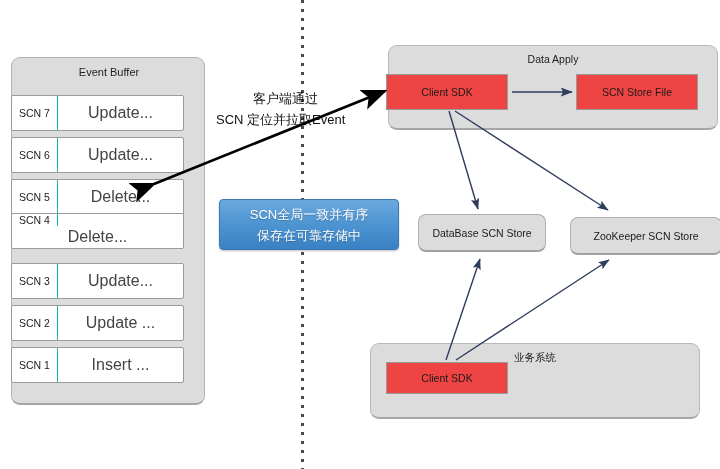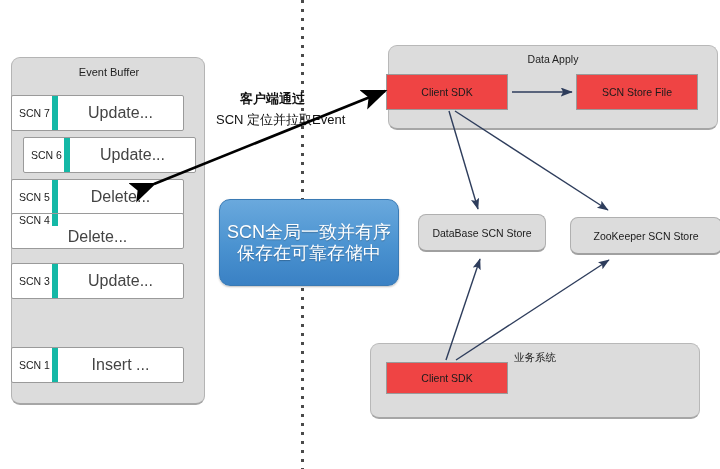--- a/index.html
+++ b/index.html
@@ -57,21 +57,21 @@
     height: 36px;
     background: #ffffff;
     border: 1px solid #9a9a9a;
     border-radius: 2px;
     box-sizing: border-box;
     display: flex;
     align-items: stretch;
   }
   .row-scn {
     width: 46px;
-    border-right: 6px solid #14b8a6;
+    border-right: 1px solid #14b8a6;
     display: flex;
     align-items: center;
     justify-content: flex-start;
     padding-left: 7px;
     font-size: 10.5px;
     color: #1b1b1b;
     box-sizing: border-box;
   }
   .row-op {
     flex: 1;
@@ -81,44 +81,44 @@
     font-size: 16px;
     color: #444444;
     box-sizing: border-box;
   }
   
   .blue-box {
     position: absolute;
     left: 219px;
     top: 199px;
     width: 180px;
-    height: 87px;
-    border-radius: 11px;
+    height: 51px;
+    border-radius: 4px;
     background: linear-gradient(to bottom, #6aa9dd 0%, #4a92d0 55%, #3a81c4 100%);
     border: 1px solid #3a7ab4;
     box-shadow: 0 1px 2px rgba(0,0,0,0.25);
     box-sizing: border-box;
     display: flex;
     flex-direction: column;
     align-items: center;
     justify-content: center;
     color: #ffffff;
-    font-size: 18px;
+    font-size: 13px;
     line-height: 21px;
     text-shadow: 0 1px 1px rgba(0,0,0,0.25);
   }
   
   .anno {
     position: absolute;
     font-size: 13px;
     color: #111111;
     line-height: 20px;
     white-space: nowrap;
   }
-  .anno-l1 { left: 240px; top: 89px; font-weight: bold; }
+  .anno-l1 { left: 253px; top: 89px; }
   .anno-l2 { left: 216px; top: 110px; }
   
   .grey-panel {
     position: absolute;
     background: #dcdcdc;
     border: 1px solid #b8b8b8;
     border-bottom: 2px solid #a6a6a6;
     border-radius: 9px;
     box-sizing: border-box;
   }
@@ -177,35 +177,39 @@
   <div class="divider"></div>
 
   <div class="buffer-panel">
     <div class="buffer-title">Event Buffer</div>
   </div>
 
   <div class="buffer-row" id="row-0" style="top:95px;">
     <div class="row-scn">SCN 7</div>
     <div class="row-op">Update...</div>
   </div>
-  <div class="buffer-row" id="row-1" style="top:137px;margin-left:12px;">
+  <div class="buffer-row" id="row-1" style="top:137px;">
     <div class="row-scn">SCN 6</div>
     <div class="row-op">Update...</div>
   </div>
   <div class="buffer-row" id="row-2" style="top:179px;">
     <div class="row-scn">SCN 5</div>
     <div class="row-op">Delete...</div>
   </div>
   <div class="buffer-row" id="row-3" style="top:213px;flex-direction:column;">
     <div class="row-scn">SCN 4</div>
     <div class="row-op">Delete...</div>
   </div>
   <div class="buffer-row" id="row-4" style="top:263px;">
     <div class="row-scn">SCN 3</div>
     <div class="row-op">Update...</div>
+  </div>
+  <div class="buffer-row" id="row-5" style="top:305px;">
+    <div class="row-scn">SCN 2</div>
+    <div class="row-op">Update ...</div>
   </div>
   <div class="buffer-row" id="row-6" style="top:347px;">
     <div class="row-scn">SCN 1</div>
     <div class="row-op">Insert ...</div>
   </div>
 
   <div class="blue-box">
     <div>SCN全局一致并有序</div>
     <div>保存在可靠存储中</div>
   </div>

